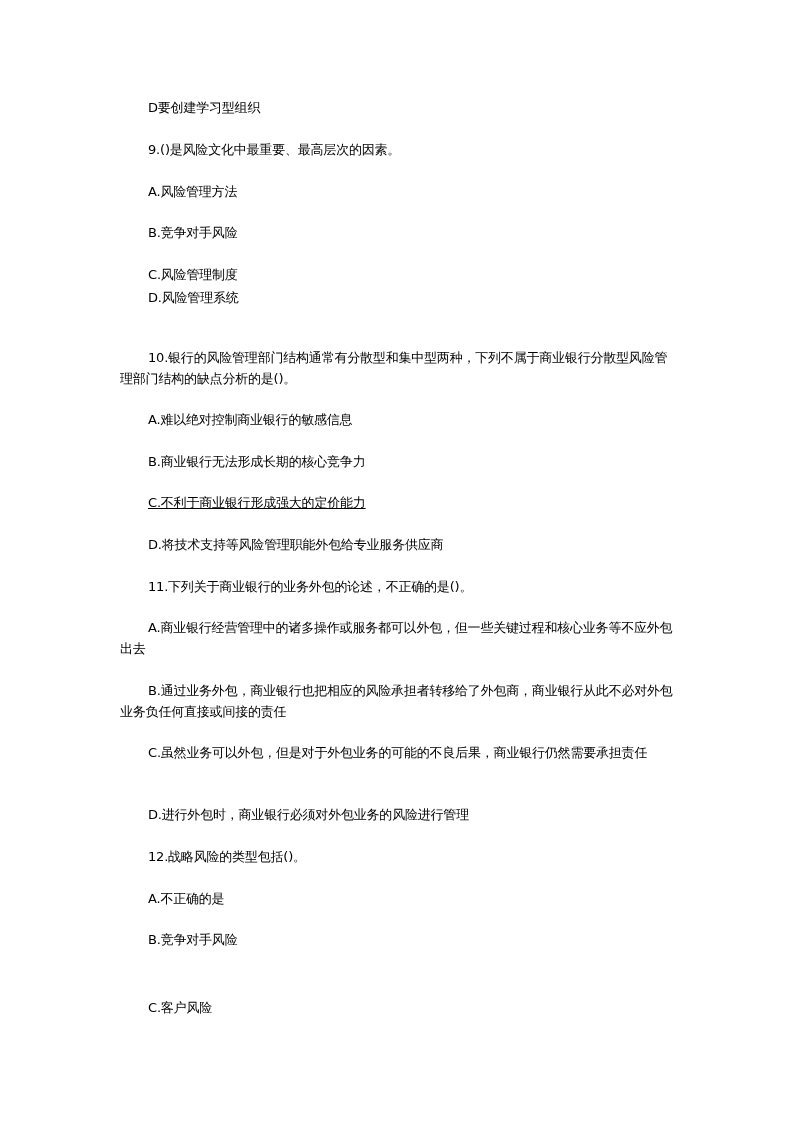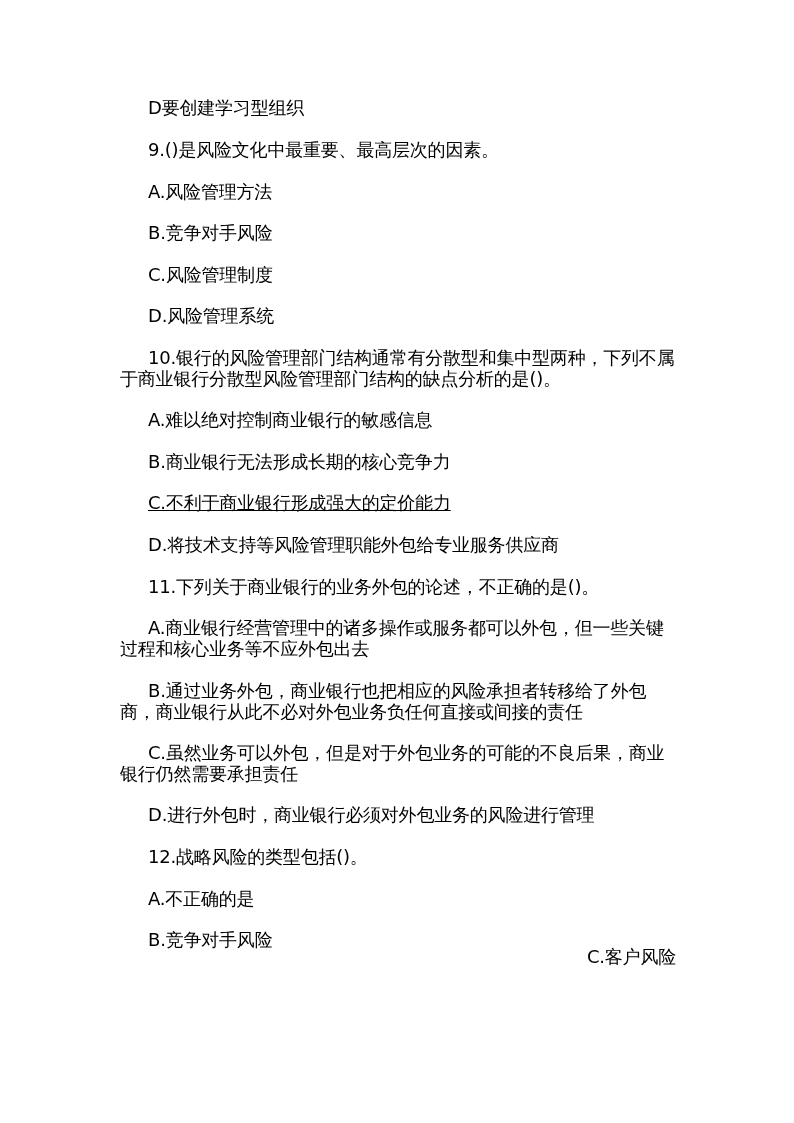--- a/index.html
+++ b/index.html
@@ -1,38 +1,38 @@
 <!DOCTYPE html>
 <html><head>
 <meta charset="utf-8">
 <style>
   html, body { margin: 0; padding: 0; background: #ffffff; }
   body { width: 794px; height: 1123px; position: relative; overflow: hidden;
          font-family: "DejaVu Sans", "Liberation Sans", sans-serif; color: #000; }
   .page { position: absolute; left: 120px; top: 0; width: 556px; }
-  .p { position: absolute; left: 0; width: 556px; font-size: 18px; line-height: 21px;
+  .p { position: absolute; left: 0; width: 556px; font-size: 13px; line-height: 21px;
        text-indent: 28px; letter-spacing: -0.2px; white-space: normal; }
 </style>
 </head>
 <body>
 
 <div class="page" id="page">
     <div class="p" style="top: 97px;">D要创建学习型组织</div>
     <div class="p" style="top: 139px;">9.()是风险文化中最重要、最高层次的因素。</div>
     <div class="p" style="top: 181px;">A.风险管理方法</div>
     <div class="p" style="top: 222px;">B.竞争对手风险</div>
     <div class="p" style="top: 264px;">C.风险管理制度</div>
-    <div class="p" style="top: 305px;">D.风险管理系统</div>
+    <div class="p" style="top: 287px;">D.风险管理系统</div>
     <div class="p" style="top: 347px;">10.银行的风险管理部门结构通常有分散型和集中型两种，下列不属于商业银行分散型风险管理部门结构的缺点分析的是()。</div>
     <div class="p" style="top: 409px;">A.难以绝对控制商业银行的敏感信息</div>
     <div class="p" style="top: 451px;">B.商业银行无法形成长期的核心竞争力</div>
     <div class="p" style="top: 492px; text-decoration: underline;">C.不利于商业银行形成强大的定价能力</div>
     <div class="p" style="top: 534px;">D.将技术支持等风险管理职能外包给专业服务供应商</div>
     <div class="p" style="top: 576px;">11.下列关于商业银行的业务外包的论述，不正确的是()。</div>
     <div class="p" style="top: 617px;">A.商业银行经营管理中的诸多操作或服务都可以外包，但一些关键过程和核心业务等不应外包出去</div>
     <div class="p" style="top: 680px;">B.通过业务外包，商业银行也把相应的风险承担者转移给了外包商，商业银行从此不必对外包业务负任何直接或间接的责任</div>
     <div class="p" style="top: 742px;">C.虽然业务可以外包，但是对于外包业务的可能的不良后果，商业银行仍然需要承担责任</div>
     <div class="p" style="top: 804px;">D.进行外包时，商业银行必须对外包业务的风险进行管理</div>
     <div class="p" style="top: 846px;">12.战略风险的类型包括()。</div>
     <div class="p" style="top: 888px;">A.不正确的是</div>
     <div class="p" style="top: 929px;">B.竞争对手风险</div>
-    <div class="p" style="top: 946px; text-align: right;">C.客户风险</div>
+    <div class="p" style="top: 997px;">C.客户风险</div>
   </div>
 
 </body></html>

